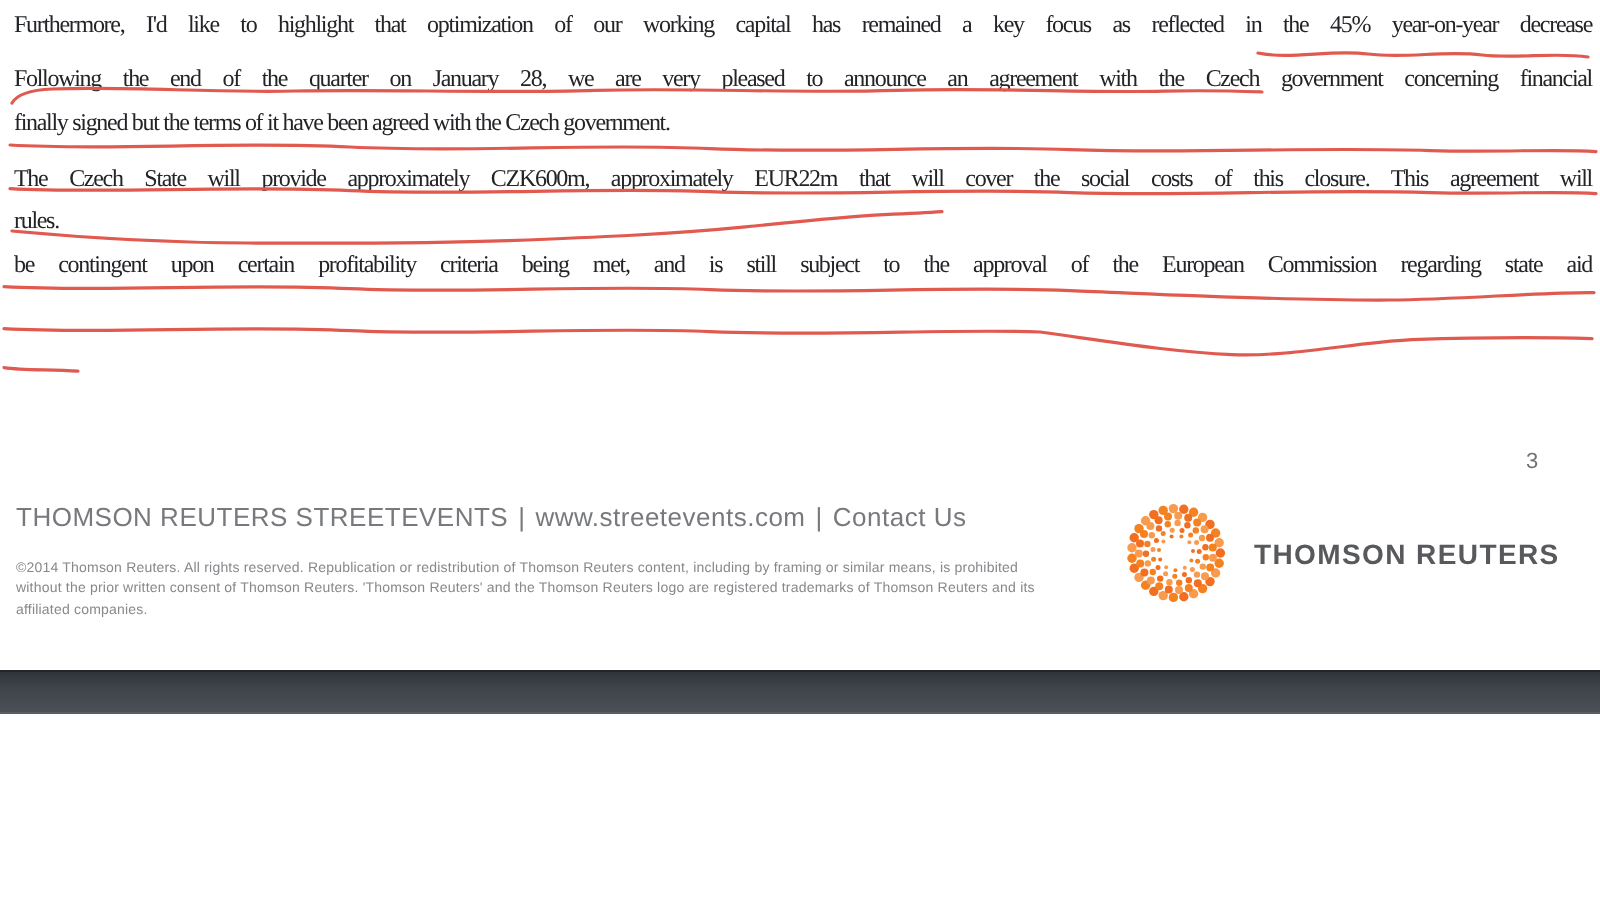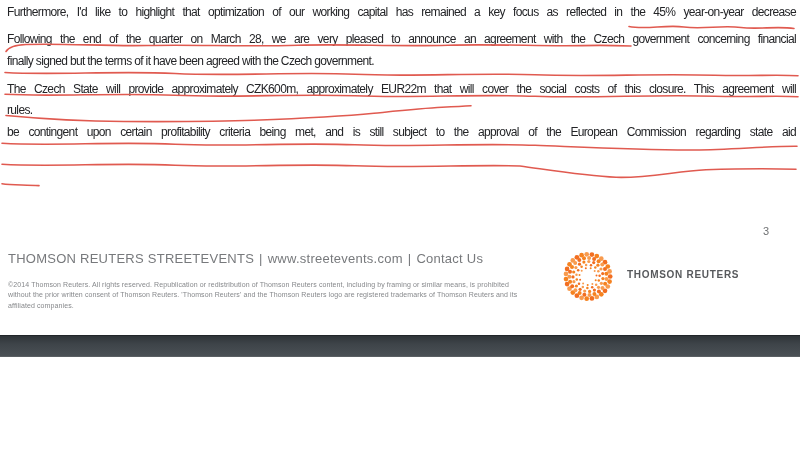--- a/index.html
+++ b/index.html
@@ -6,39 +6,39 @@
   .page{
     position:relative;width:800px;height:450px;background:#ffffff;overflow:hidden;
     font-family:"Liberation Sans", sans-serif;
   }
   
   .doc-text{
     position:absolute;left:7px;top:2px;width:789px;
     font-size:12px;line-height:21.7px;letter-spacing:-0.65px;color:#232427;
   }
   .para{margin:0 0 5.8px 0;}
-  .tline{height:21.7px;white-space:nowrap;overflow:visible;}
+  .tline{height:21.7px;white-space:nowrap;overflow:visible;font-family:Liberation Serif, serif;}
   .tline.just{white-space:normal;text-align:justify;text-align-last:justify;}
   
   .annotations{position:absolute;left:0;top:0;width:800px;height:450px;pointer-events:none;z-index:5;}
   
   .page-num{position:absolute;left:763px;top:225px;font-size:11px;color:#6f7173;}
   
   .brand-line{
     position:absolute;left:8px;top:251px;font-size:13px;letter-spacing:0.25px;color:#77797c;white-space:nowrap;
   }
   .brand-line .sep{margin:0 5px;color:#77797c;}
   .brand-line a{color:#77797c;text-decoration:none;}
   .copyright{
     position:absolute;left:8px;top:280px;font-size:7px;line-height:10.4px;
     letter-spacing:0.1px;color:#86888b;white-space:nowrap;
   }
   .tr-logo-mark{position:absolute;left:560px;top:249px;width:56px;height:56px;}
   .tr-logo-text{
-    position:absolute;left:627px;top:269px;font-size:10px;font-weight:bold;
+    position:absolute;left:627px;top:269px;font-size:14px;font-weight:bold;
     letter-spacing:0.7px;color:#57595c;white-space:nowrap;
   }
   
   .page-separator{
     position:absolute;left:0;top:335px;width:800px;height:20px;
     background:linear-gradient(180deg,#2f3438 0%,#3e4449 40%,#4a5055 100%);
     border-top:1px solid #212529;border-bottom:1px solid #5a5f63;
     box-shadow:0 1px 0 rgba(190,192,194,0.65);
   }
   .next-page{position:absolute;left:0;top:357px;width:800px;height:93px;background:#ffffff;}
@@ -46,21 +46,21 @@
 </head>
 <body>
 
 <div class="page">
 
   <div class="doc-text">
     <div class="para">
       <div class="tline just">Furthermore, I'd like to highlight that optimization of our working capital has remained a key focus as reflected in the 45% year-on-year decrease</div>
     </div>
     <div class="para">
-      <div class="tline just">Following the end of the quarter on March 28, we are very pleased to announce an agreement with the Czech government concerning financial</div>
+      <div class="tline just">Following the end of the quarter on January 28, we are very pleased to announce an agreement with the Czech government concerning financial</div>
       <div class="tline">finally signed but the terms of it have been agreed with the Czech government.</div>
     </div>
     <div class="para">
       <div class="tline just">The Czech State will provide approximately CZK600m, approximately EUR22m that will cover the social costs of this closure. This agreement will</div>
       <div class="tline">rules.</div>
       <div class="tline just">be contingent upon certain profitability criteria being met, and is still subject to the approval of the European Commission regarding state aid</div>
     </div>
   </div>
 
   <svg class="annotations" id="annotations-svg" viewBox="0 0 800 450" xmlns="http://www.w3.org/2000/svg">

